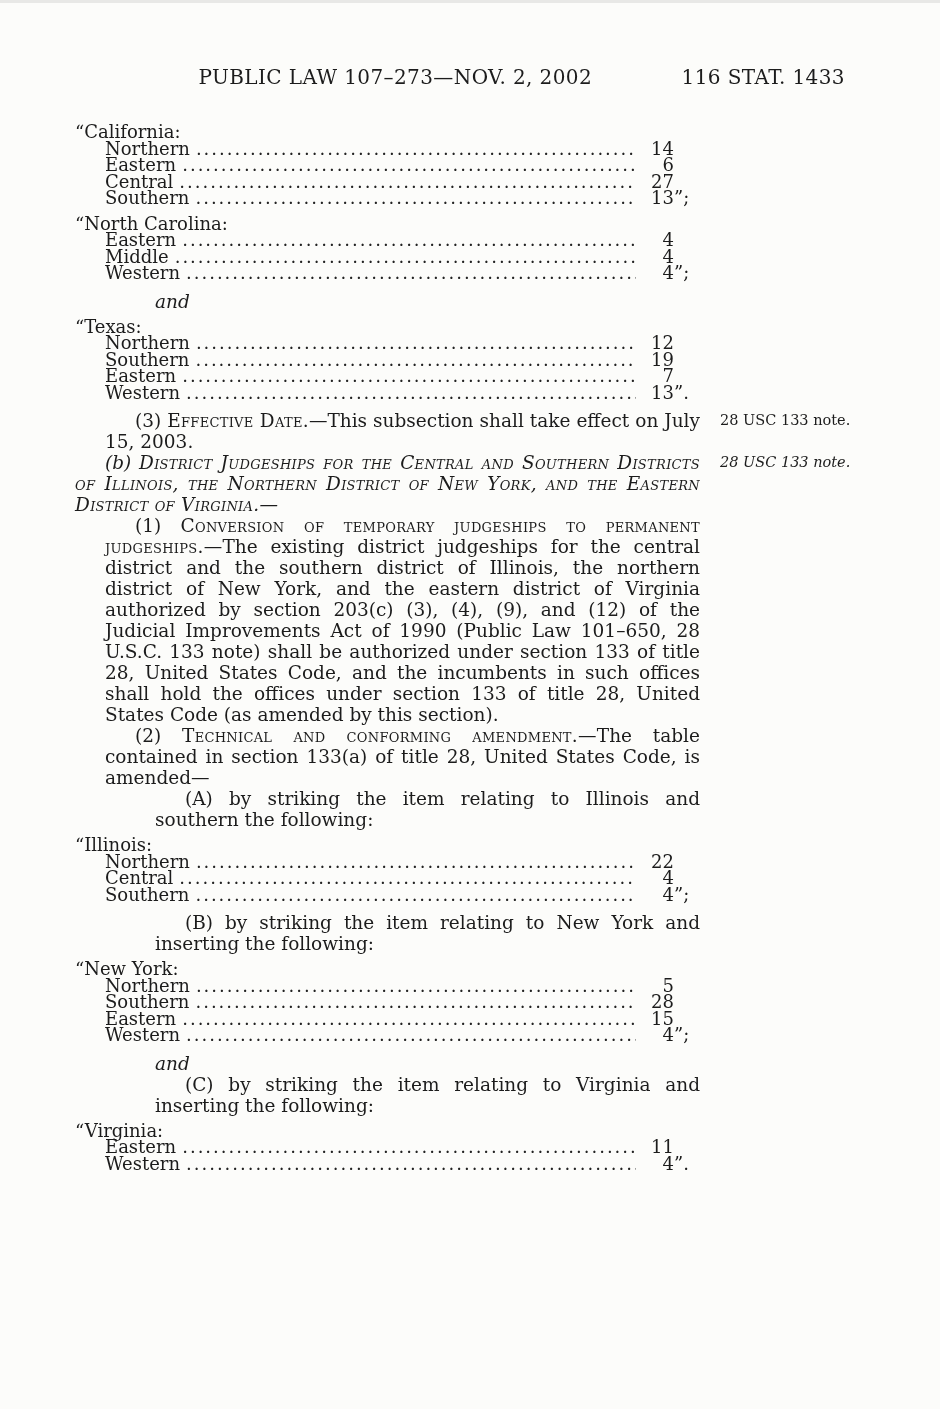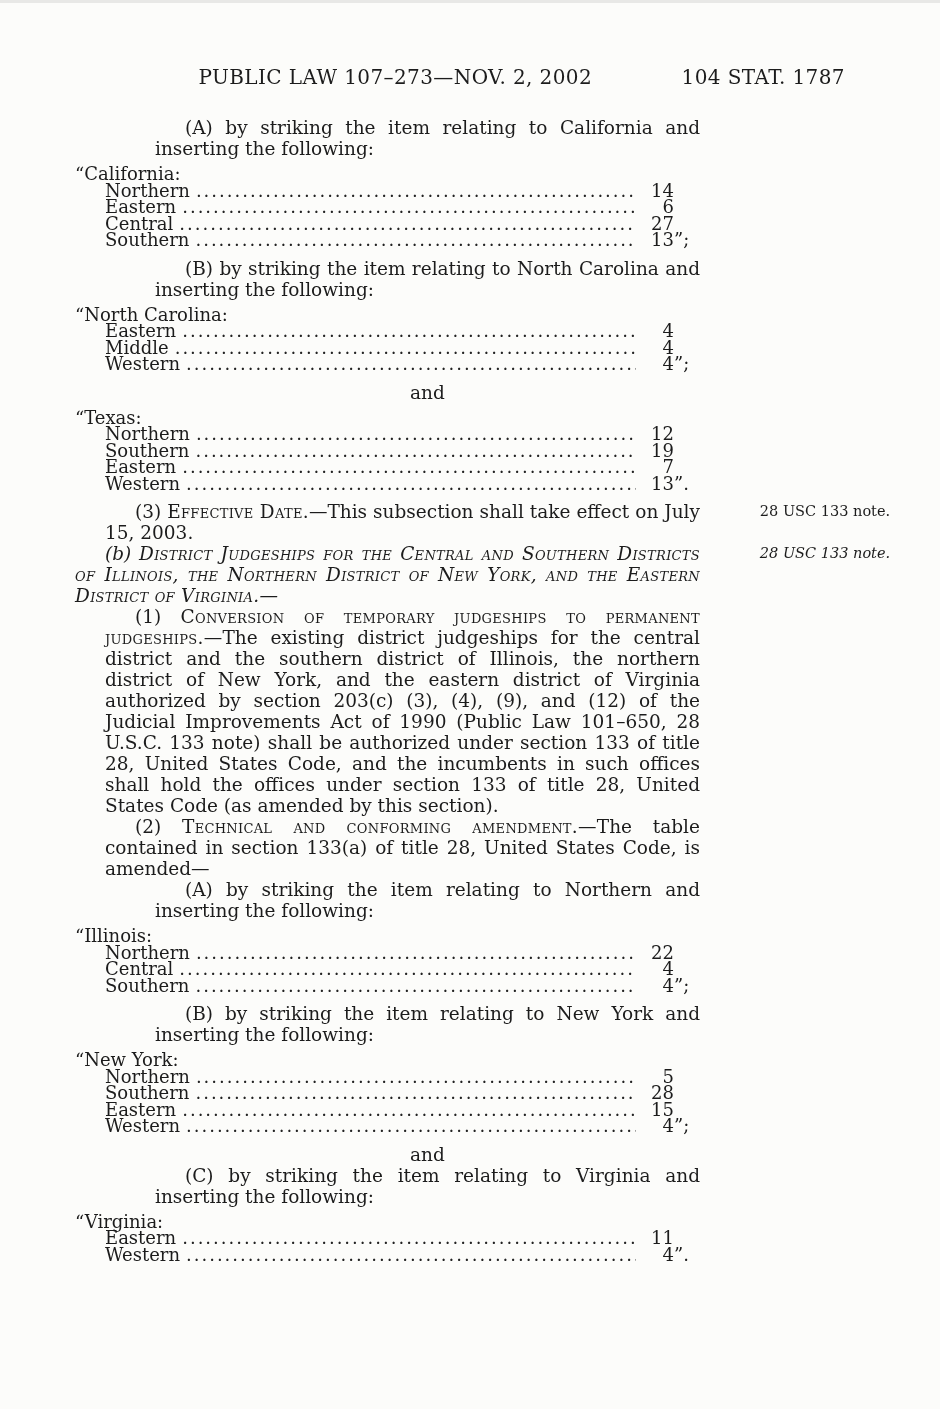--- a/index.html
+++ b/index.html
@@ -26,31 +26,31 @@
   .header .hstat { text-align: right; }
   .content {
     padding: 28px 240px 0 75px; 
     font-size: 18.5px;
     line-height: 21px;
   }
   .p { text-align: justify; text-indent: 30px; position: relative; }
   .lvl-a { margin-left: 80px; }   
   .lvl-n { margin-left: 30px; }   
   .lvl-b { margin-left: 0; font-style: italic; }      
-  .and-line { margin-left: 80px; text-indent: 0; text-align: center; }
+  .and-line { margin-left: 80px; text-indent: 0; text-align: left; font-style: italic; }
   .sc { font-variant: small-caps; letter-spacing: 0.3px; }
   .note {
     position: absolute;
     left: calc(100% + 20px);
     top: 2px;
     width: 210px;
     font-size: 14.5px;
     line-height: 17px;
     text-indent: 0;
-    text-align: center;
+    text-align: left;
     white-space: nowrap;
   }
   .tbl { margin: 7px 0 9px 0; font-size: 18px; line-height: 16.5px; }
   .tbl-title { margin-left: 0; }
   .trow { display: flex; align-items: flex-start; margin-left: 30px; }
   .tlabel { white-space: nowrap; }
   .dots {
     flex: 1;
     overflow: hidden;
     white-space: nowrap;
@@ -64,26 +64,25 @@
   .tnum { width: 32px; text-align: right; white-space: nowrap; }
   .tsuf { width: 26px; text-align: left; white-space: nowrap; }
 </style>
 </head>
 <body>
 
 <div class="page">
 
   <div class="header">
     <span class="hlaw">PUBLIC LAW 107–273—NOV. 2, 2002</span>
-    <span class="hstat">104 STAT. 1787</span>
+    <span class="hstat">116 STAT. 1433</span>
   </div>
 
   <div class="content">
 
-    <div class="p lvl-a">(A) by striking the item relating to California and inserting the following:</div>
 
     <div class="tbl">
       <div class="tbl-title">“California:</div>
       <div class="trow">
         <span class="tlabel">Northern</span>
           <span class="dots"></span>
           <span class="tnum">14</span>
           <span class="tsuf"></span>
       </div>
       <div class="trow">
@@ -99,21 +98,20 @@
           <span class="tsuf"></span>
       </div>
       <div class="trow">
         <span class="tlabel">Southern</span>
           <span class="dots"></span>
           <span class="tnum">13</span>
           <span class="tsuf">”;</span>
       </div>
     </div>
 
-    <div class="p lvl-a">(B) by striking the item relating to North Carolina and inserting the following:</div>
 
     <div class="tbl">
       <div class="tbl-title">“North Carolina:</div>
       <div class="trow">
         <span class="tlabel">Eastern</span>
           <span class="dots"></span>
           <span class="tnum">4</span>
           <span class="tsuf"></span>
       </div>
       <div class="trow">
@@ -172,21 +170,21 @@
     </div>
 
     <div class="p lvl-n">
       <span>(1) </span><span class="sc">Conversion of temporary judgeships to permanent judgeships.—</span><span>The existing district judgeships for the central district and the southern district of Illinois, the northern district of New York, and the eastern district of Virginia authorized by section 203(c) (3), (4), (9), and (12) of the Judicial Improvements Act of 1990 (Public Law 101–650, 28 U.S.C. 133 note) shall be authorized under section 133 of title 28, United States Code, and the incumbents in such offices shall hold the offices under section 133 of title 28, United States Code (as amended by this section).</span>
     </div>
 
     <div class="p lvl-n">
       <span>(2) </span><span class="sc">Technical and conforming amendment.—</span><span>The table contained in section 133(a) of title 28, United States Code, is amended—</span>
     </div>
 
-    <div class="p lvl-a">(A) by striking the item relating to Northern and inserting the following:</div>
+    <div class="p lvl-a">(A) by striking the item relating to Illinois and southern the following:</div>
 
     <div class="tbl">
       <div class="tbl-title">“Illinois:</div>
       <div class="trow">
         <span class="tlabel">Northern</span>
           <span class="dots"></span>
           <span class="tnum">22</span>
           <span class="tsuf"></span>
       </div>
       <div class="trow">

